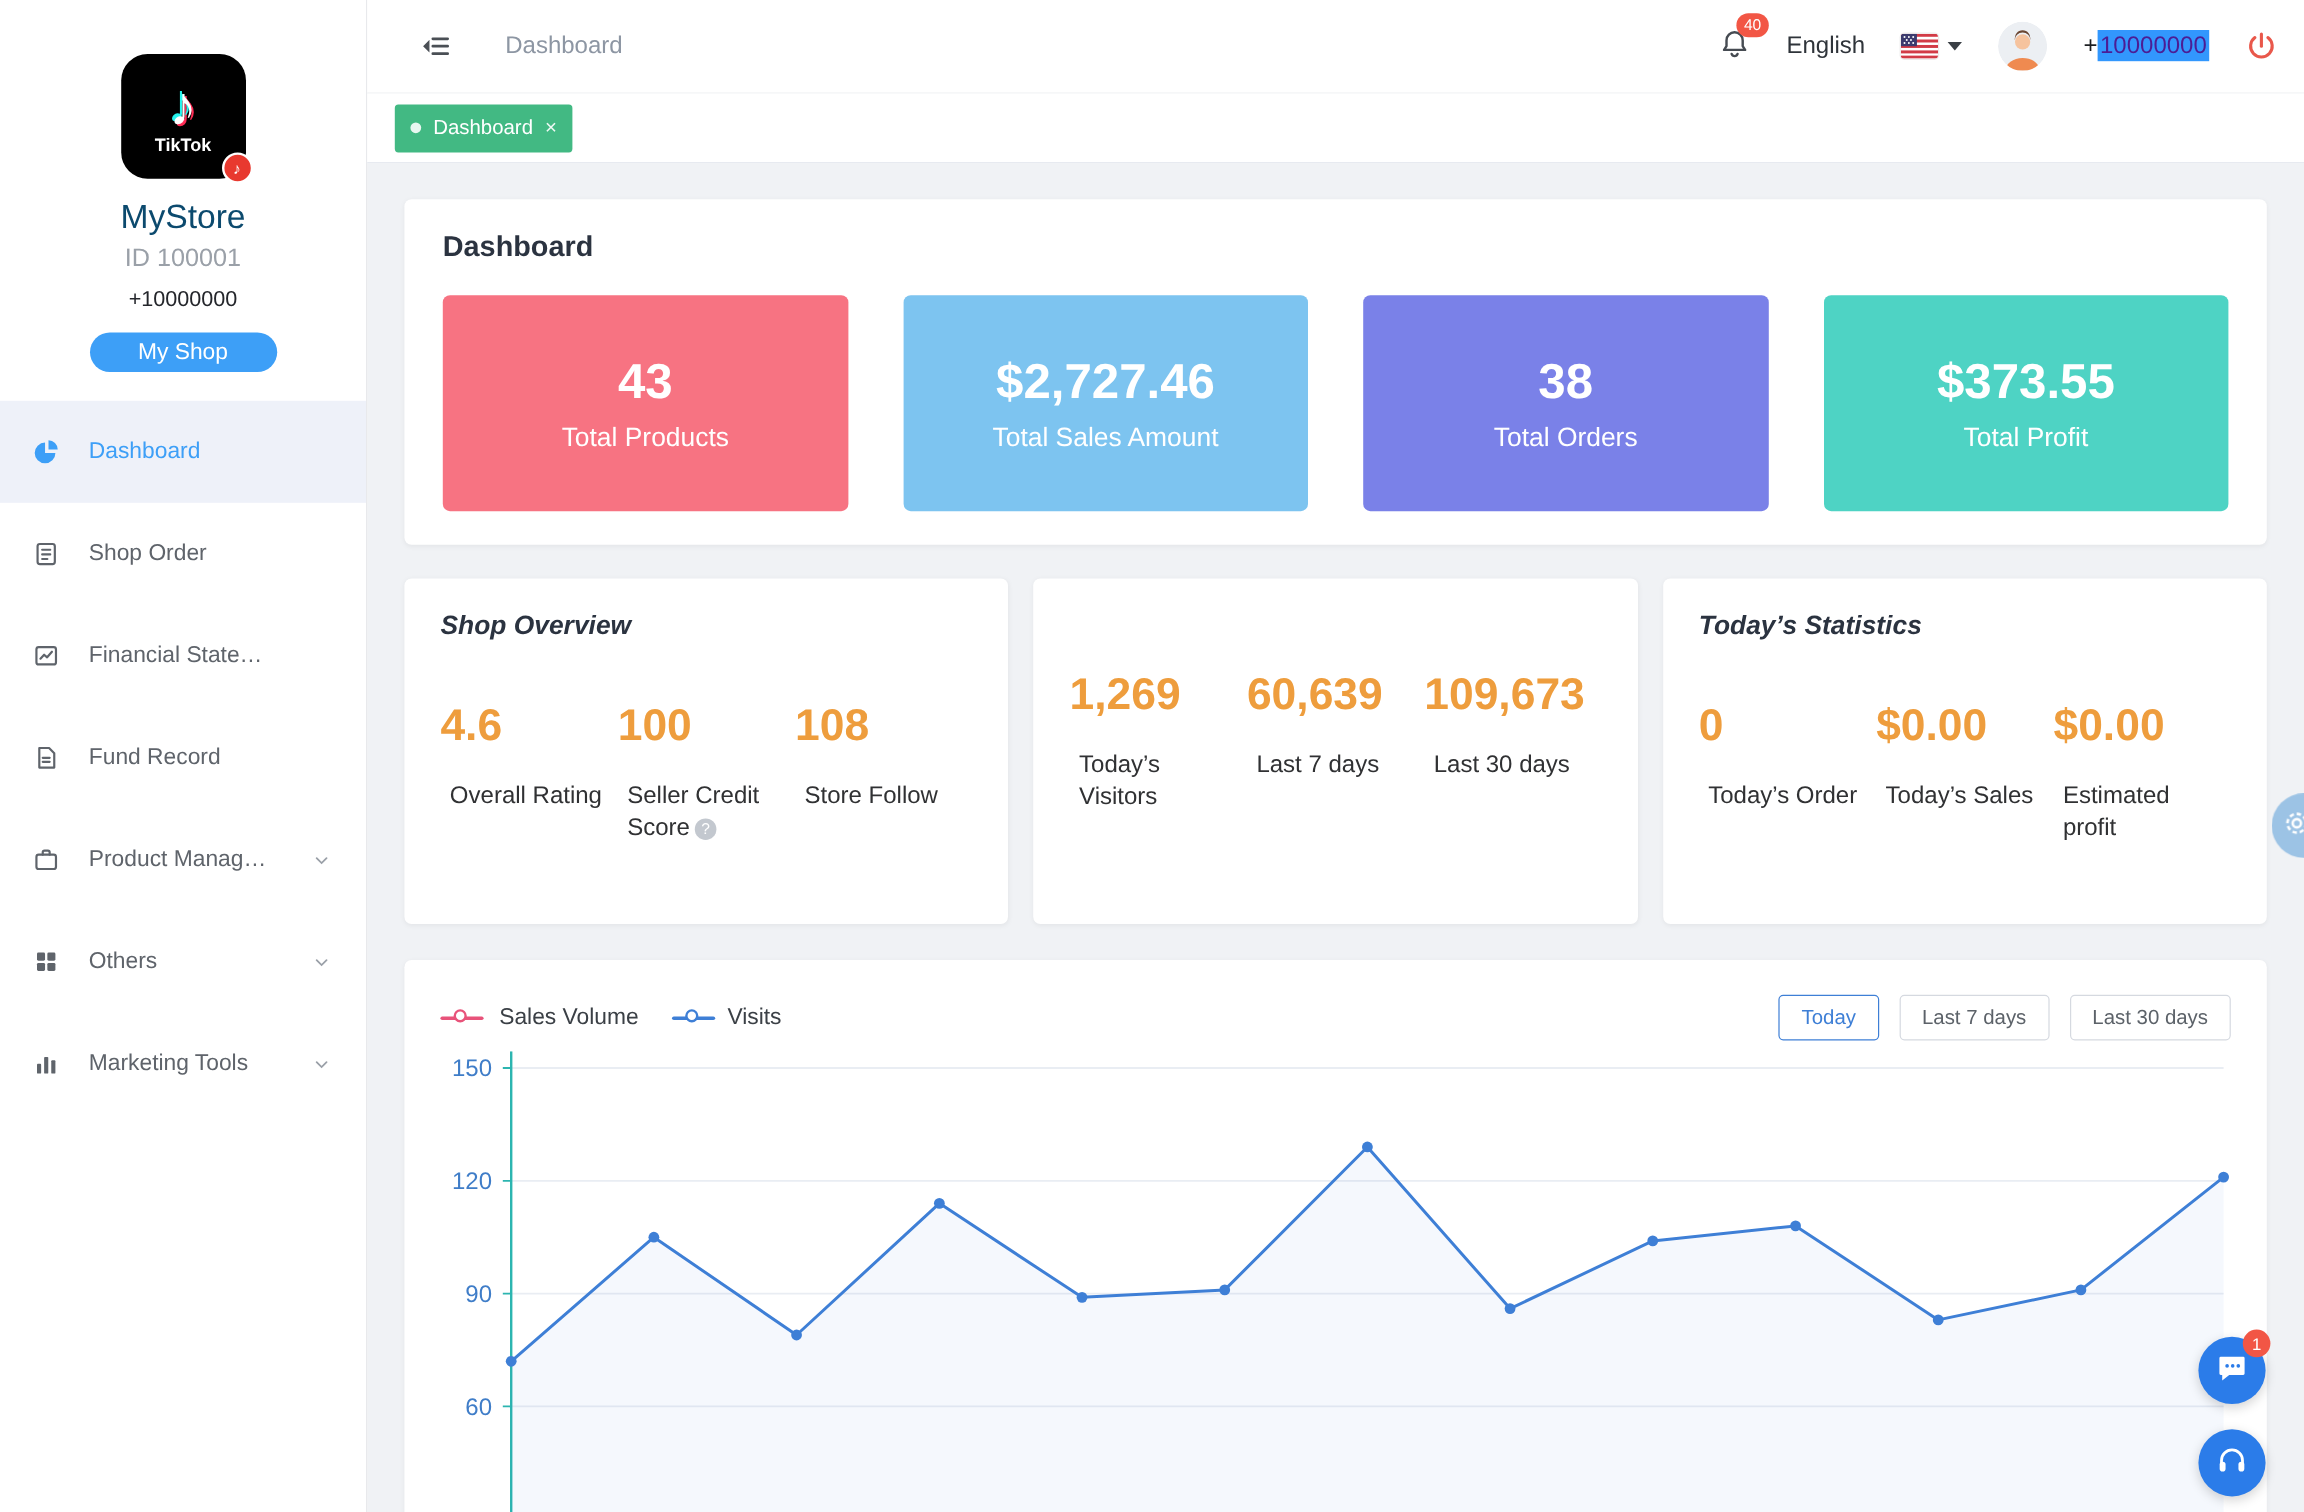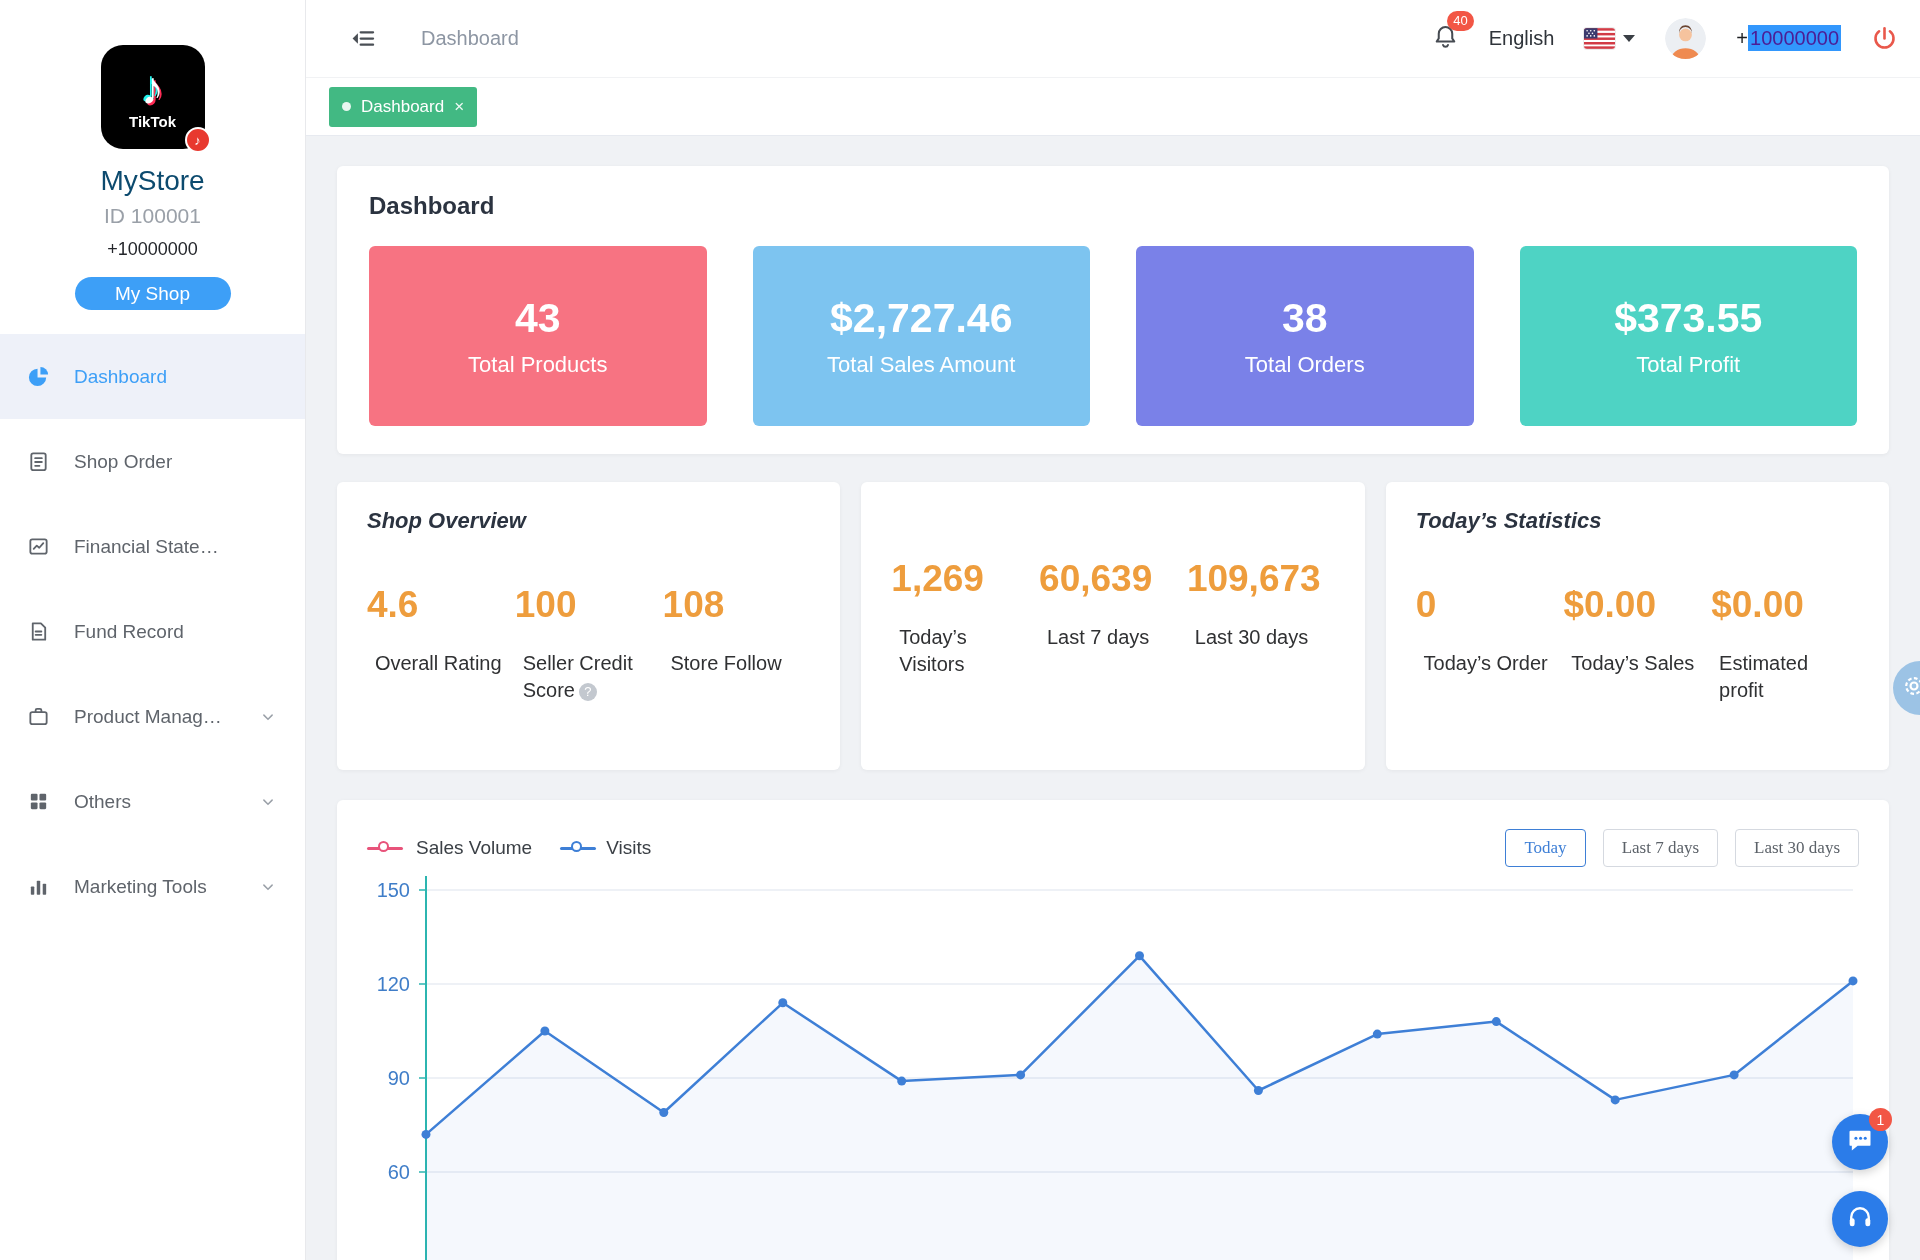--- a/index.html
+++ b/index.html
@@ -117,21 +117,21 @@
   .legend-item { display:flex; align-items:center; gap:10px; cursor:pointer; }
   .legend-marker { position:relative; width:36px; height:14px; display:inline-block; }
   .legend-marker i { display:block; position:absolute; }
   .lm-line { left:0; right:0; top:50%; height:3px; margin-top:-1.5px; background:currentColor; border-radius:2px; }
   .lm-dot { left:50%; top:50%; width:11px; height:11px; margin:-7.5px 0 0 -7.5px;
     border:2.5px solid currentColor; border-radius:50%; background:#fff; }
   .legend-label { font-size:19px; color:#3b4046; }
   .range-buttons { margin-left:auto; display:flex; gap:17px; }
   .range-btn {
     height:38px; padding:0 18px; border:1px solid #d5d9e0; border-radius:4px;
-    background:#fff; font-size:17px; color:#5c6269; cursor:pointer; font-family:Liberation Serif, serif;
+    background:#fff; font-size:17px; color:#5c6269; cursor:pointer; font-family:Liberation Sans, sans-serif;
   }
   .range-btn.active { border-color:#3e7fd6; color:#3e7fd6; }
   #chart-svg { display:block; margin-top:8px; }
   #chart-svg text { font-family:"Liberation Sans","DejaVu Sans",sans-serif; }
 
   
   .settings-handle {
     position:fixed; right:-27px; top:661px; width:54px; height:54px; border-radius:50%;
     background:#9cc3e5; display:flex; align-items:center; padding-left:8px; cursor:pointer;
   }

